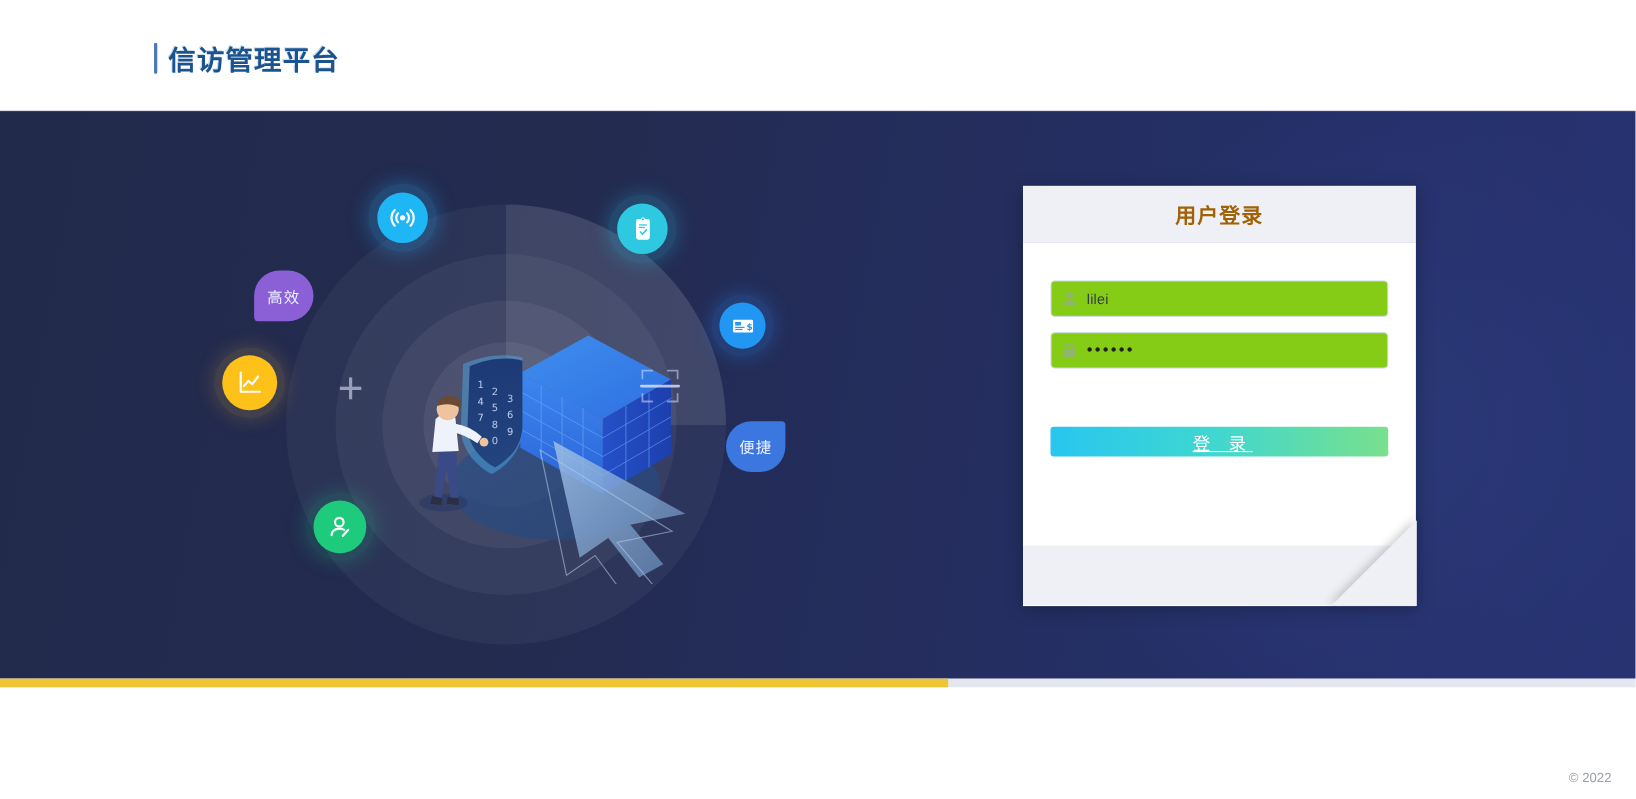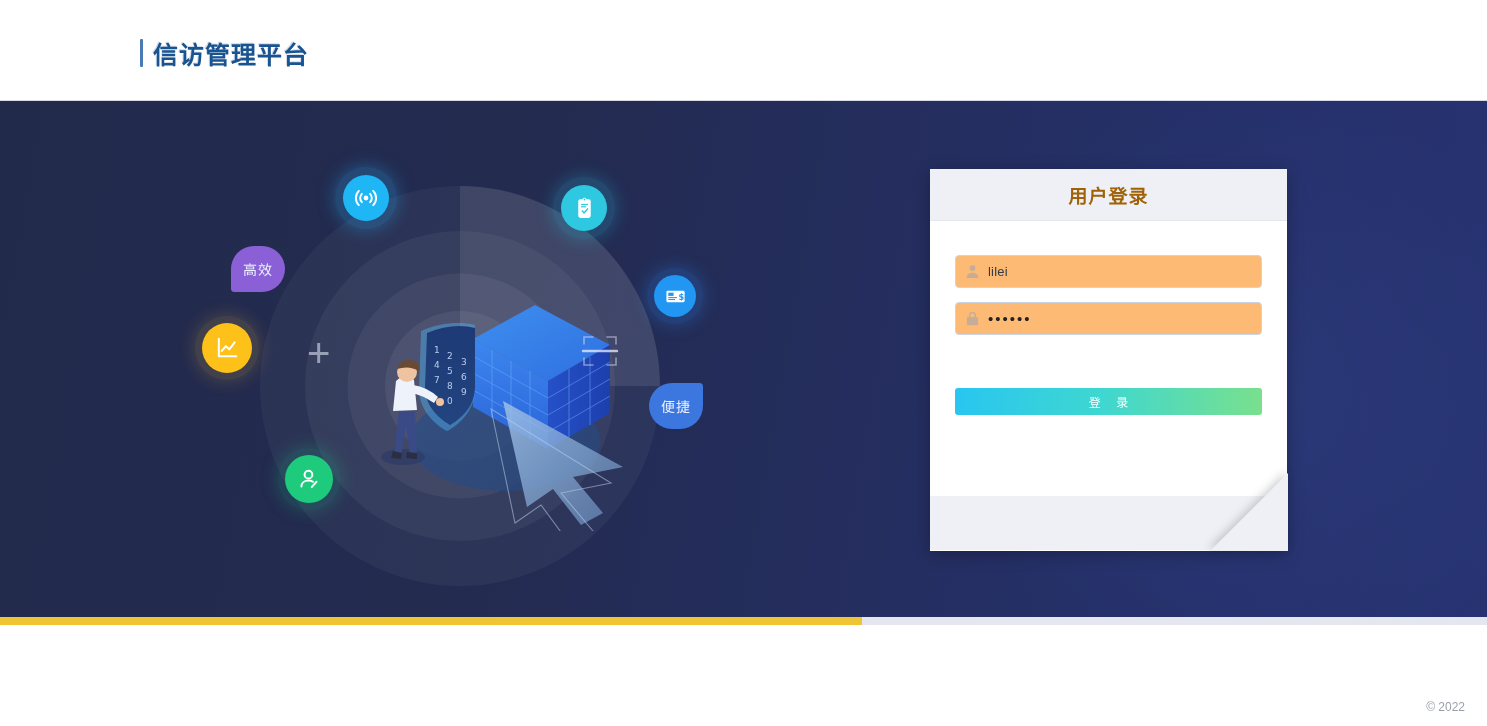--- a/index.html
+++ b/index.html
@@ -93,21 +93,21 @@
   .pin {
     position: absolute; display: flex; align-items: center; justify-content: center;
     color: #eaf0ff; font-size: 14px; letter-spacing: 1px;
   }
   .pin-hi {
     left: 36px; top: 95px; width: 54px; height: 46px;
     background: #8b5fd6;
     border-radius: 26px 26px 26px 4px;
   }
   .pin-bj {
-    left: 454px; top: 232px; width: 54px; height: 46px;
+    left: 465px; top: 232px; width: 54px; height: 46px;
     background: #3c77e0;
     border-radius: 26px 4px 26px 26px;
   }
 
   .plus-mark {
     position: absolute; left: 112px; top: 187px;
     width: 34px; height: 34px;
     color: rgba(235,240,255,0.55); font-size: 40px; line-height: 30px; font-weight: 300;
   }
   .scan-mark { position: absolute; left: 385px; top: 180px; width: 40px; height: 40px; }
@@ -139,36 +139,37 @@
   }
   .fold-white {
     position: absolute; right: 0px; bottom: 54px;
     width: 0; height: 0;
     border-left: 78px solid transparent;
     border-top: 24px solid #ffffff;
   }
 
   .field {
     position: relative; height: 33px; margin-bottom: 14px;
-    background: #fdba74; border: 1px solid #c9d4e6; border-radius: 4px;
+    background: #84cc16; border: 1px solid #c9d4e6; border-radius: 4px;
     display: flex; align-items: center; padding-left: 8px;
   }
   .field-icon { width: 17px; height: 17px; margin-right: 7px; flex: 0 0 auto; opacity: 0.55; }
   .field-value {
     font-size: 13px; color: #333a45; letter-spacing: 0.2px;
     white-space: nowrap; overflow: hidden;
   }
   .field-value.pw { letter-spacing: 2px; font-size: 15px; color: #222; }
 
   .login-btn {
     margin-top: 39px; width: 100%; height: 27px;
     border: 0; border-radius: 3px; cursor: pointer;
     background: linear-gradient(90deg, #28c6f0 0%, #3fd7d0 48%, #79e08d 100%);
-    color: #ffffff; font-size: 12px; letter-spacing: 6px; text-indent: 6px;
+    color: #ffffff; font-size: 16px; letter-spacing: 6px; text-indent: 6px;
     font-family: "Liberation Sans", sans-serif;
+    text-decoration: underline;
   }
 
   
   .progress-track {
     position: absolute; left: 0; top: 617px;
     width: 1487px; height: 8px; background: #e4e6f0;
   }
   .progress-fill { height: 8px; background: #f0c533; width: 58.4%; }
 
   

